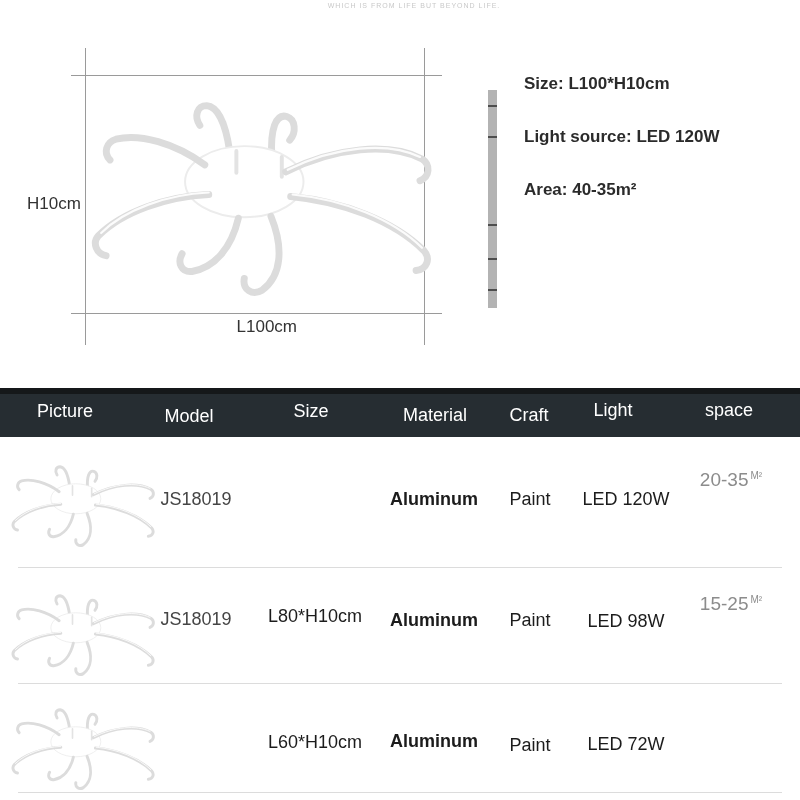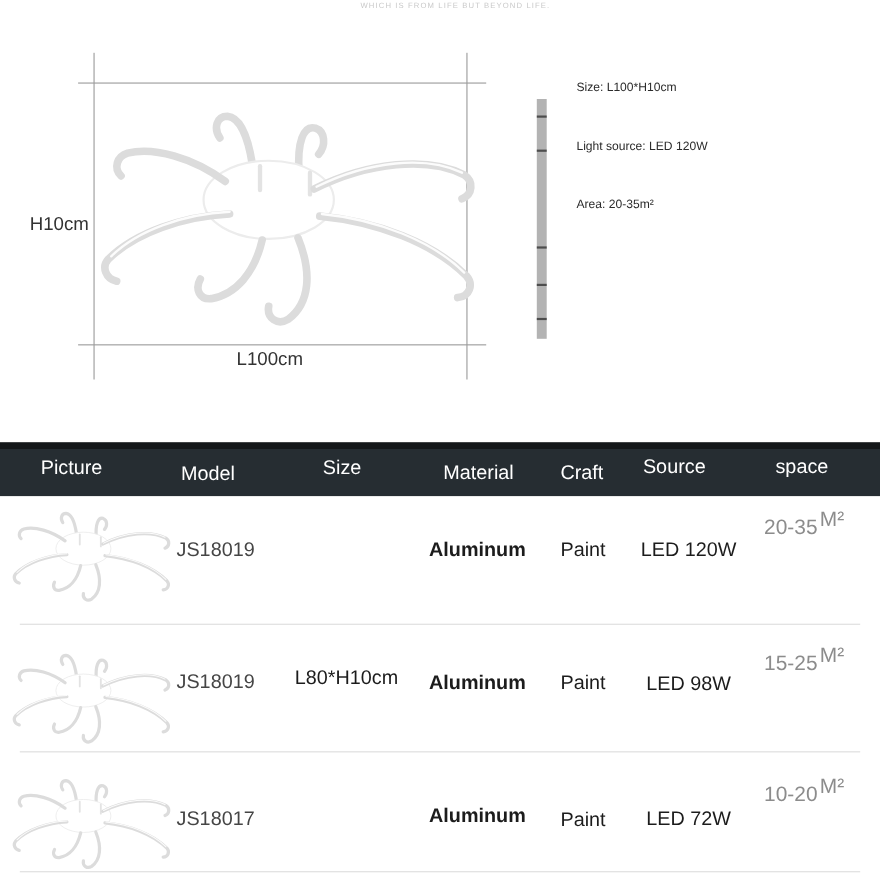--- a/index.html
+++ b/index.html
@@ -11,44 +11,44 @@
     font-size:7px; letter-spacing:1px; color:#c9c9c9; transform:translateX(14px); }
 
   
   .dim-line { position:absolute; background:#9a9a9a; }
   .dim-top    { left:71px;  top:75px;  width:371px; height:1px; }
   .dim-bottom { left:71px;  top:313px; width:371px; height:1px; }
   .dim-left   { left:85px;  top:48px;  width:1px;   height:297px; }
   .dim-right  { left:424px; top:48px;  width:1px;   height:297px; }
   .dim-label { position:absolute; font-size:17px; color:#333; }
   .label-h { left:27px; top:194px; }
-  .label-l { left:215px; top:317px; width:82px; text-align:left; }
+  .label-l { left:215px; top:317px; width:82px; text-align:right; }
 
   .lamp-main { position:absolute; left:88px; top:78px; width:356px; height:232px; }
 
   
   .ruler { position:absolute; left:488px; top:90px; width:9px; height:218px; background:#b3b3b3; }
   .ruler .tick { position:absolute; left:0; width:9px; height:2px; background:#4d4d4d; }
 
   
   .specs { position:absolute; left:524px; top:74px; margin:0; padding:0; list-style:none; }
-  .specs li { font-size:11px; color:#2b2b2b; height:20px; margin-bottom:33px; white-space:nowrap; }
+  .specs li { font-size:17px; color:#2b2b2b; height:20px; margin-bottom:33px; white-space:nowrap;font-weight:bold; }
 
   
-  .thead { position:absolute; left:0; top:402px; width:800px; height:49px;
+  .thead { position:absolute; left:0; top:388px; width:800px; height:49px;
     background:linear-gradient(#15181a 0, #15181a 6px, #262d32 6px, #262d32 100%);text-decoration:underline; }
   .th { position:absolute; color:#fff; font-size:18px; text-align:center; white-space:nowrap; }
 
   .trow { position:absolute; left:0; width:800px; }
   .row-sep { position:absolute; left:18px; right:18px; height:1px; background:#dcdcdc; }
   .thumb { position:absolute; left:10px; width:150px; height:98px; }
   .cell { position:absolute; font-size:18px; color:#1c1c1c; text-align:center; white-space:nowrap; }
   .cell.model { color:#454545; }
   .cell.space { color:#8c8c8c; font-size:19px; }
-  .cell.space .sup { font-size:19px; position:relative; top:-7px; margin-left:2px; }
+  .cell.space .sup { font-size:10px; position:relative; top:-7px; margin-left:2px; }
 
   .c-model    { left:126px; width:140px; }
   .c-size     { left:235px; width:160px; }
   .c-material { left:364px; width:140px;font-weight:bold; }
   .c-craft    { left:480px; width:100px; }
   .c-source   { left:551px; width:150px; }
   .c-space    { left:666px; width:130px; }
 </style>
 </head>
 <body>
@@ -99,30 +99,30 @@
     <div class="tick" style="top:15px"></div>
     <div class="tick" style="top:46px"></div>
     <div class="tick" style="top:134px"></div>
     <div class="tick" style="top:168px"></div>
     <div class="tick" style="top:199px"></div>
   </div>
 
   <ul class="specs">
     <li>Size: L100*H10cm</li>
     <li>Light source: LED 120W</li>
-    <li>Area: 20-35m²</li>
+    <li>Area: 40-35m²</li>
   </ul>
 
   <div class="thead">
     <div class="th" style="left:25px;  top:13px; width:80px">Picture</div>
     <div class="th" style="left:149px; top:18px; width:80px">Model</div>
     <div class="th" style="left:271px; top:13px; width:80px">Size</div>
     <div class="th" style="left:385px; top:17px; width:100px">Material</div>
     <div class="th" style="left:489px; top:17px; width:80px">Craft</div>
-    <div class="th" style="left:573px; top:12px; width:80px">Source</div>
+    <div class="th" style="left:573px; top:12px; width:80px">Light</div>
     <div class="th" style="left:689px; top:12px; width:80px">space</div>
   </div>
 
   <div class="trow" style="top:447px;height:120px">
     <svg class="thumb" style="top:8px" viewBox="0 0 360 235">
         <use href="#lamp-art"></use>
       </svg>
     <div class="cell model c-model" style="top:42px">JS18019</div>
     <div class="cell c-material" style="top:42px">Aluminum</div>
     <div class="cell c-craft" style="top:42px">Paint</div>
@@ -143,22 +143,21 @@
     <div class="cell c-source" style="top:43px">LED 98W</div>
     <div class="cell space c-space" style="top:25px"><span>15-25</span><span class="sup">M²</span></div>
   </div>
 
   <div class="row-sep" style="top:683px"></div>
 
   <div class="trow" style="top:684px;height:108px">
     <svg class="thumb" style="top:14px" viewBox="0 0 360 235">
         <use href="#lamp-art"></use>
       </svg>
-    <div class="cell model c-model" style="top:50px">JS18017</div>
+    <div class="cell c-size" style="top:48px">L60*H10cm</div>
     <div class="cell c-material" style="top:47px">Aluminum</div>
     <div class="cell c-craft" style="top:51px">Paint</div>
     <div class="cell c-source" style="top:50px">LED 72W</div>
-    <div class="cell space c-space" style="top:28px"><span>10-20</span><span class="sup">M²</span></div>
   </div>
 
   <div class="row-sep" style="top:792px"></div>
 
 </div>
 
 </body></html>

